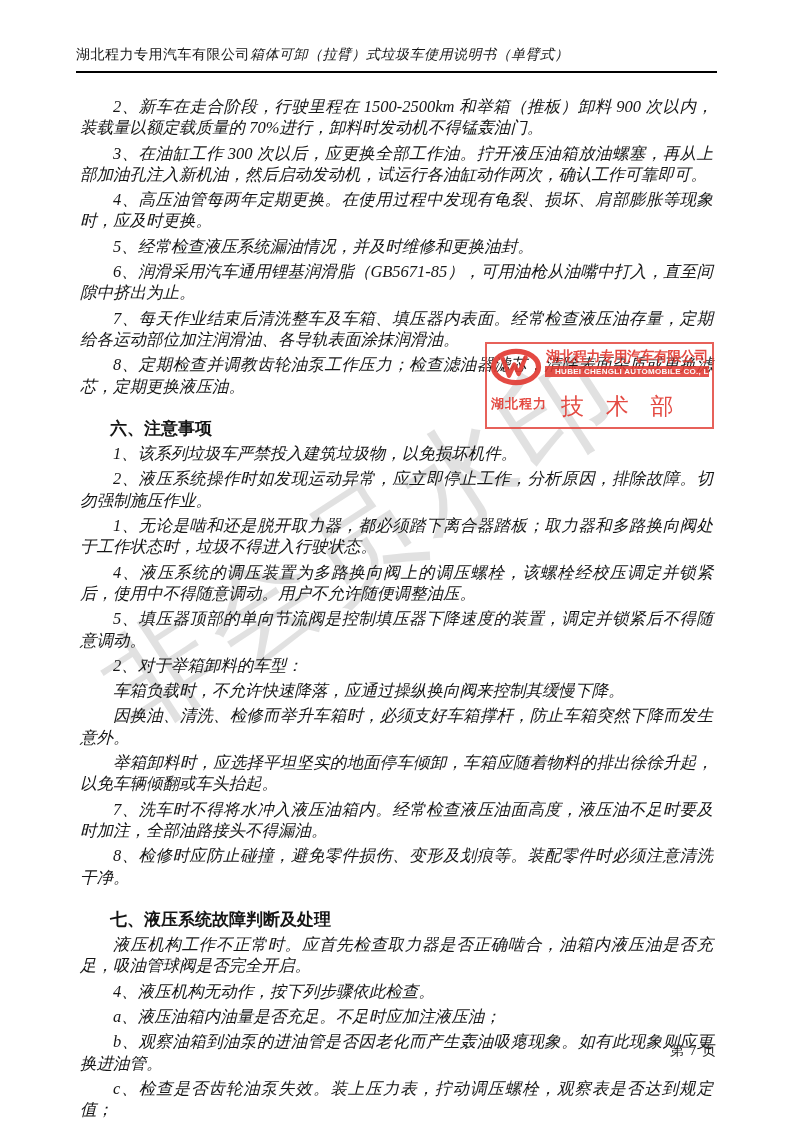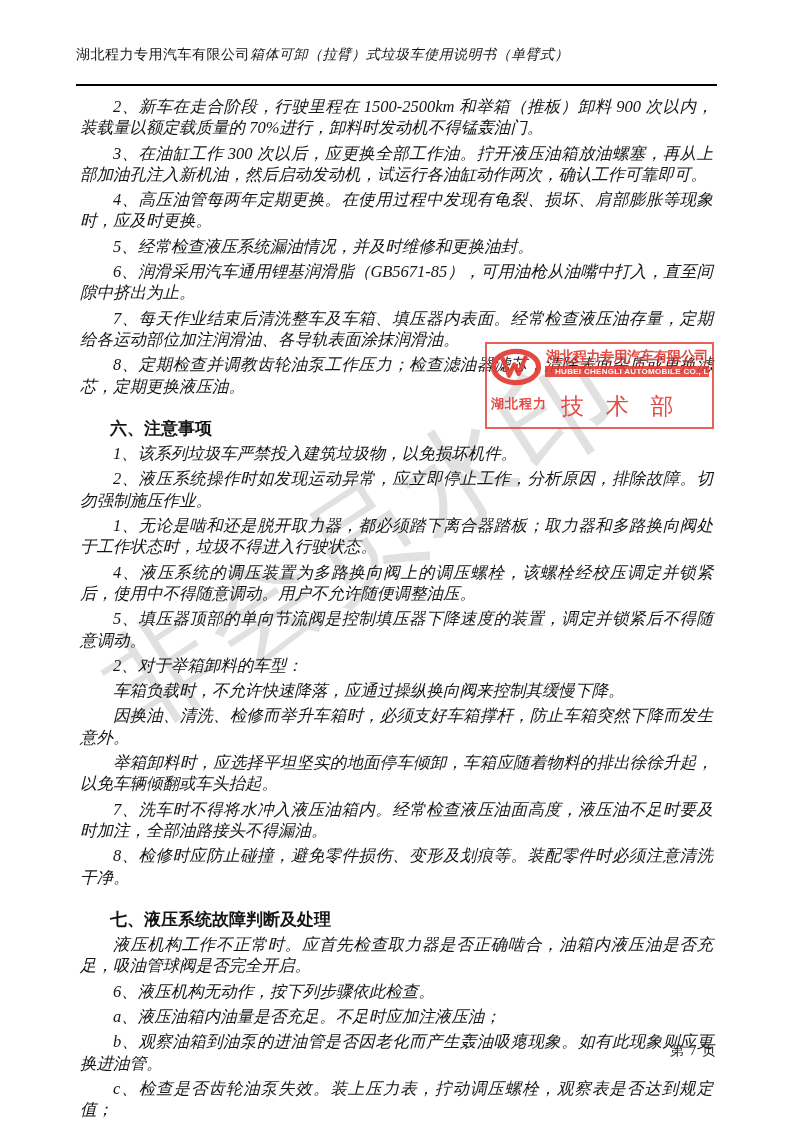--- a/index.html
+++ b/index.html
@@ -5,21 +5,21 @@
   html,body { margin:0; padding:0; background:#888; }
   .page {
     position:relative; width:793px; height:1122px; margin:0 auto;
     background:#ffffff; overflow:hidden;
     font-family:"Liberation Serif", serif; color:#151515;
   }
   
   .header {
     position:absolute; left:76px; right:76px; top:46px;
     font-size:14px; white-space:nowrap;
-    padding-bottom:20px; border-bottom:2px solid #000;
+    padding-bottom:7px; border-bottom:2px solid #000;
     z-index:2; letter-spacing:0.5px;
   }
   .header .manual { font-style:italic; }
   
   .content {
     position:absolute; left:76px; width:641px; top:92px; z-index:2;
   }
   .content p {
     margin:4px; text-indent:2em; font-size:16.5px; line-height:21.3px;
     text-align:justify; text-justify:inter-ideograph;font-style:italic;
@@ -98,21 +98,21 @@
       <p>4、液压系统的调压装置为多路换向阀上的调压螺栓，该螺栓经校压调定并锁紧后，使用中不得随意调动。用户不允许随便调整油压。</p>
       <p>5、填压器顶部的单向节流阀是控制填压器下降速度的装置，调定并锁紧后不得随意调动。</p>
       <p>2、对于举箱卸料的车型：</p>
       <p>车箱负载时，不允许快速降落，应通过操纵换向阀来控制其缓慢下降。</p>
       <p>因换油、清洗、检修而举升车箱时，必须支好车箱撑杆，防止车箱突然下降而发生意外。</p>
       <p>举箱卸料时，应选择平坦坚实的地面停车倾卸，车箱应随着物料的排出徐徐升起，以免车辆倾翻或车头抬起。</p>
       <p>7、洗车时不得将水冲入液压油箱内。经常检查液压油面高度，液压油不足时要及时加注，全部油路接头不得漏油。</p>
       <p>8、检修时应防止碰撞，避免零件损伤、变形及划痕等。装配零件时必须注意清洗干净。</p>
       <h2>七、液压系统故障判断及处理</h2>
       <p>液压机构工作不正常时。应首先检查取力器是否正确啮合，油箱内液压油是否充足，吸油管球阀是否完全开启。</p>
-      <p>6、液压机构无动作，按下列步骤依此检查。</p>
+      <p>4、液压机构无动作，按下列步骤依此检查。</p>
       <p>a、液压油箱内油量是否充足。不足时应加注液压油；</p>
       <p>b、观察油箱到油泵的进油管是否因老化而产生轰油吸瘪现象。如有此现象则应更换进油管。</p>
       <p>c、检查是否齿轮油泵失效。装上压力表，拧动调压螺栓，观察表是否达到规定值；</p>
       <p>e、如齿轮油泵工作正常，则是多路换向阀阀芯堵塞。应拆下阀芯，清除杂质，重新装入后使用。</p>
     </div>
 
   <div class="stamp">
     <div class="stamp-top">
       <svg class="stamp-logo" viewBox="0 0 60 46">
         <ellipse cx="30" cy="23" rx="26" ry="18" fill="none" stroke="#e23d35" stroke-width="6"></ellipse>

